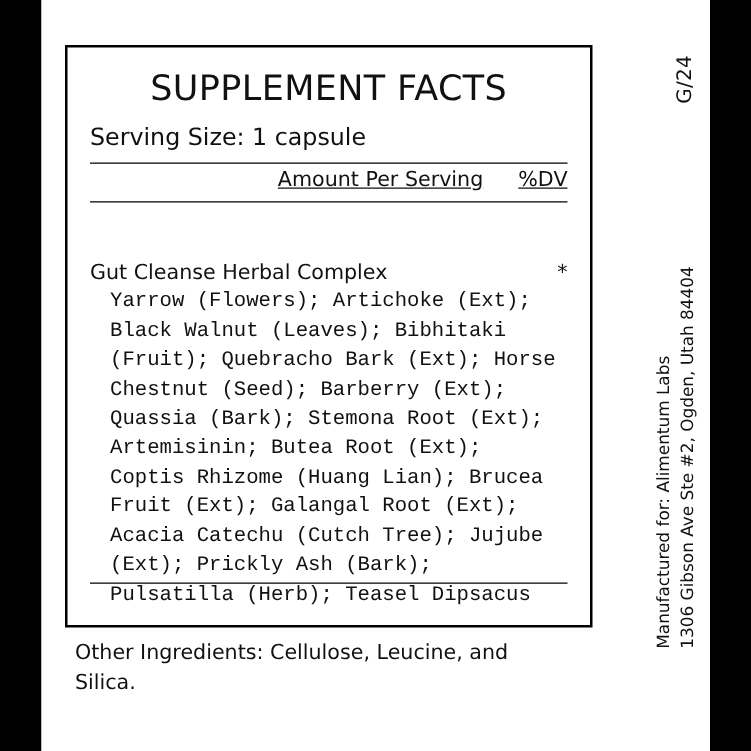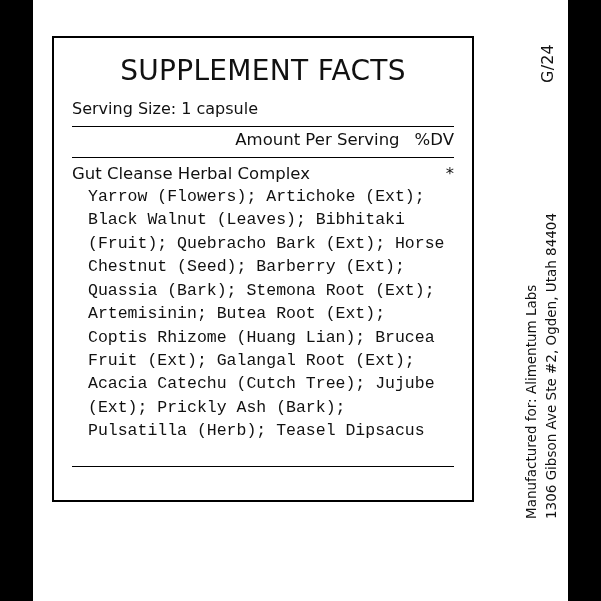--- a/index.html
+++ b/index.html
@@ -49,57 +49,59 @@
   .facts-title {
     text-align: center;
     font-size: 28px;
     letter-spacing: 0.3px;
     margin: 8px 0 10px 0;
     font-weight: 400;
     line-height: 1.05;
   }
 
   .serving-lines {
-    font-size: 16px;
+    font-size: 19px;
     line-height: 1.45;
     padding-left: 8px;
     margin-top: 12px;
   }
 
   .rule {
     border: 0;
     border-top: 1.5px solid #000000;
     margin: 5px 8px 0 8px;
   }
   .rule.thin {
     border-top-width: 1.2px;
   }
 
   .amount-row {
     display: flex;
     justify-content: flex-end;
     align-items: baseline;
     font-size: 16.5px;
     padding: 3px 8px 3px 8px;
-    gap: 15px;
+    gap: 28px;
+    text-decoration: underline;
   }
   .amount-row .amt-label { white-space: nowrap; }
   .amount-row .dv-label { white-space: nowrap; }
 
   .ingredient-block {
     font-size: 16.5px;
     line-height: 1.42;
     padding: 4px 8px 0 8px;
     position: relative;
   }
 
   .ing-head {
     display: flex;
     align-items: flex-end;
     white-space: nowrap;
+    margin-top: 40px;
   }
   .ing-head .ing-name { }
   .ing-head .ing-amount {
     margin-left: 26px;
   }
   .ing-head .ing-dv {
     margin-left: auto;
     padding-left: 18px;
   }
 
@@ -186,20 +188,21 @@
       <div class="ing-head">
         <span class="ing-name">Gut Cleanse Herbal Complex</span>
         <span class="ing-dv">*</span>
       </div>
       <div class="ing-body">Yarrow (Flowers); Artichoke (Ext); Black Walnut (Leaves); Bibhitaki (Fruit); Quebracho Bark (Ext); Horse Chestnut (Seed); Barberry (Ext); Quassia (Bark); Stemona Root (Ext); Artemisinin; Butea Root (Ext); Coptis Rhizome (Huang Lian); Brucea Fruit (Ext); Galangal Root (Ext); Acacia Catechu (Cutch Tree); Jujube (Ext); Prickly Ash (Bark); Pulsatilla (Herb); Teasel Dipsacus</div>
     </div>
 
     <hr class="footnote-rule">
   </div>
 
+  <div class="other-ingredients">Other Ingredients: Cellulose, Leucine, and Silica.</div>
 
   <div class="vert-code">G/24</div>
 
   <div class="vert-manufacturer">
     <span>Manufactured for: Alimentum Labs</span>
     <span class="line2">1306 Gibson Ave Ste #2, Ogden, Utah 84404</span>
   </div>
 
 </div>
 

